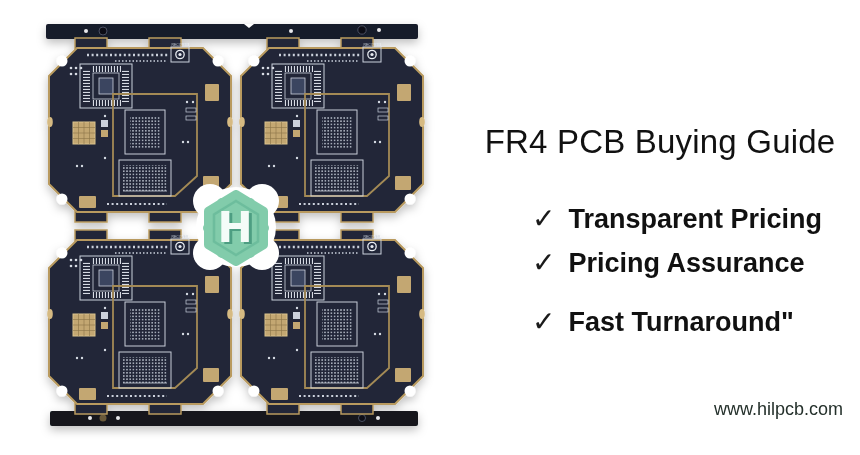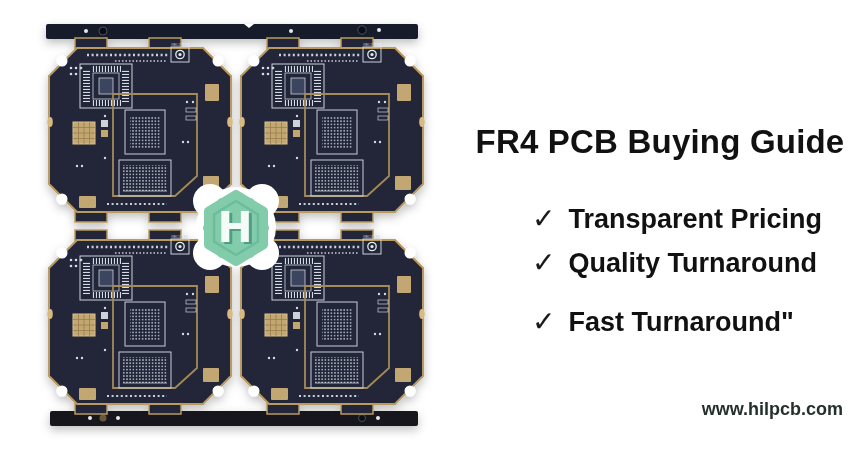--- a/index.html
+++ b/index.html
@@ -1,26 +1,26 @@
 <!DOCTYPE html>
 <html><head>
 <meta charset="utf-8">
 <style>
   html,body{margin:0;padding:0;background:#fff;}
   .canvas{position:relative;width:860px;height:455px;background:#ffffff;overflow:hidden;
           font-family:"Liberation Sans", sans-serif;}
   .photo{position:absolute;left:0;top:0;width:460px;height:455px;}
   .content{position:absolute;left:462px;top:0;width:396px;height:455px;}
   .title{position:absolute;left:0;top:101px;width:100%;text-align:center;
-         font-size:33px;font-weight:700;color:#111;letter-spacing:.2px;white-space:nowrap;}
+         font-size:33px;font-weight:400;color:#111;letter-spacing:.2px;white-space:nowrap;}
   .bullets{position:absolute;left:70px;top:0;margin:0;padding:0;list-style:none;}
   .bullet{position:absolute;left:0;white-space:nowrap;font-size:27px;font-weight:700;color:#111;}
   .bullet .check{font-weight:400;font-size:28px;margin-right:13px;color:#1a1a1a;}
   .b0{top:202px;} .b1{top:246px;} .b2{top:305px;}
-  .website{position:absolute;right:15px;top:399px;font-size:18px;font-weight:700;color:#24302b;}
+  .website{position:absolute;right:15px;top:399px;font-size:18px;font-weight:400;color:#24302b;}
 </style>
 </head>
 <body>
 
 <div class="canvas">
 
   <div class="photo">
     <svg width="460" height="455" viewBox="0 0 460 455">
       <defs>
         <pattern id="dots" width="3.2" height="3.2" patternUnits="userSpaceOnUse">
@@ -172,21 +172,21 @@
     </svg>
   </div>
 
   <div class="content">
     <h1 class="title">FR4 PCB Buying Guide</h1>
     <ul class="bullets">
       <li class="bullet b0">
         <span class="check">✓</span><span>Transparent Pricing</span>
       </li>
       <li class="bullet b1">
-        <span class="check">✓</span><span>Quality Turnaround</span>
+        <span class="check">✓</span><span>Pricing Assurance</span>
       </li>
       <li class="bullet b2">
         <span class="check">✓</span><span>Fast Turnaround"</span>
       </li>
     </ul>
     <div class="website">www.hilpcb.com</div>
   </div>
 </div>
 
 </body></html>

